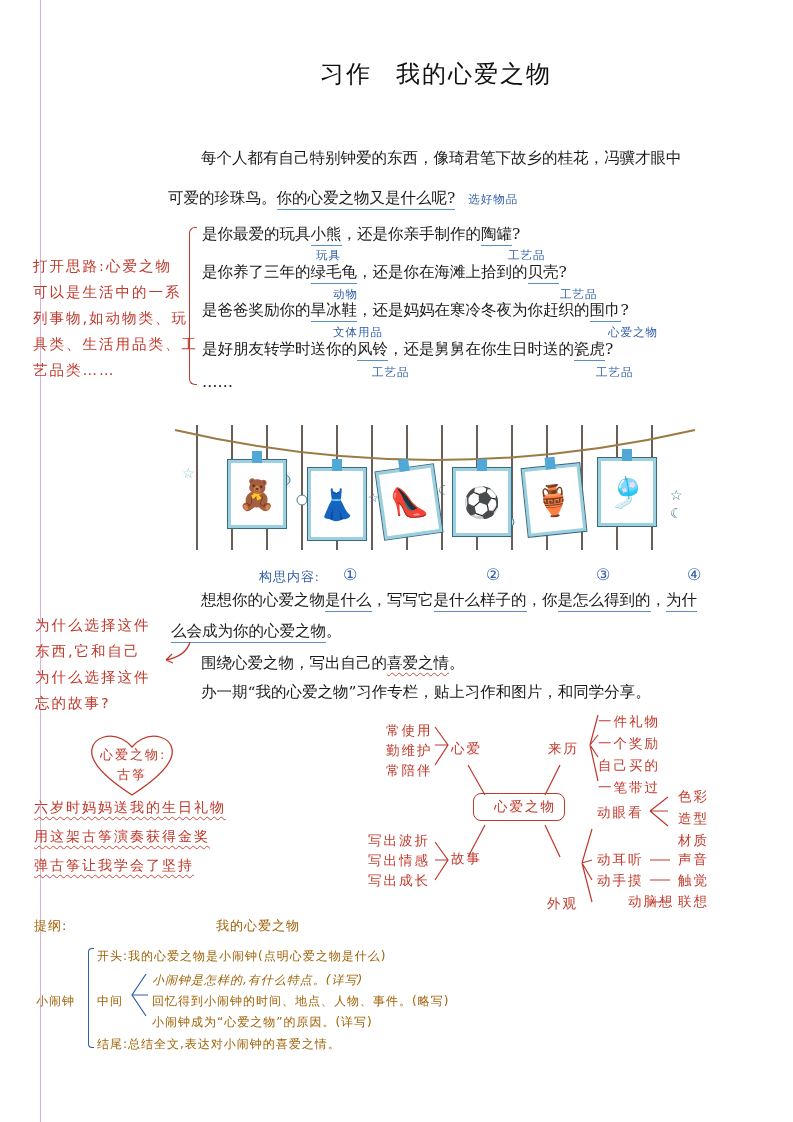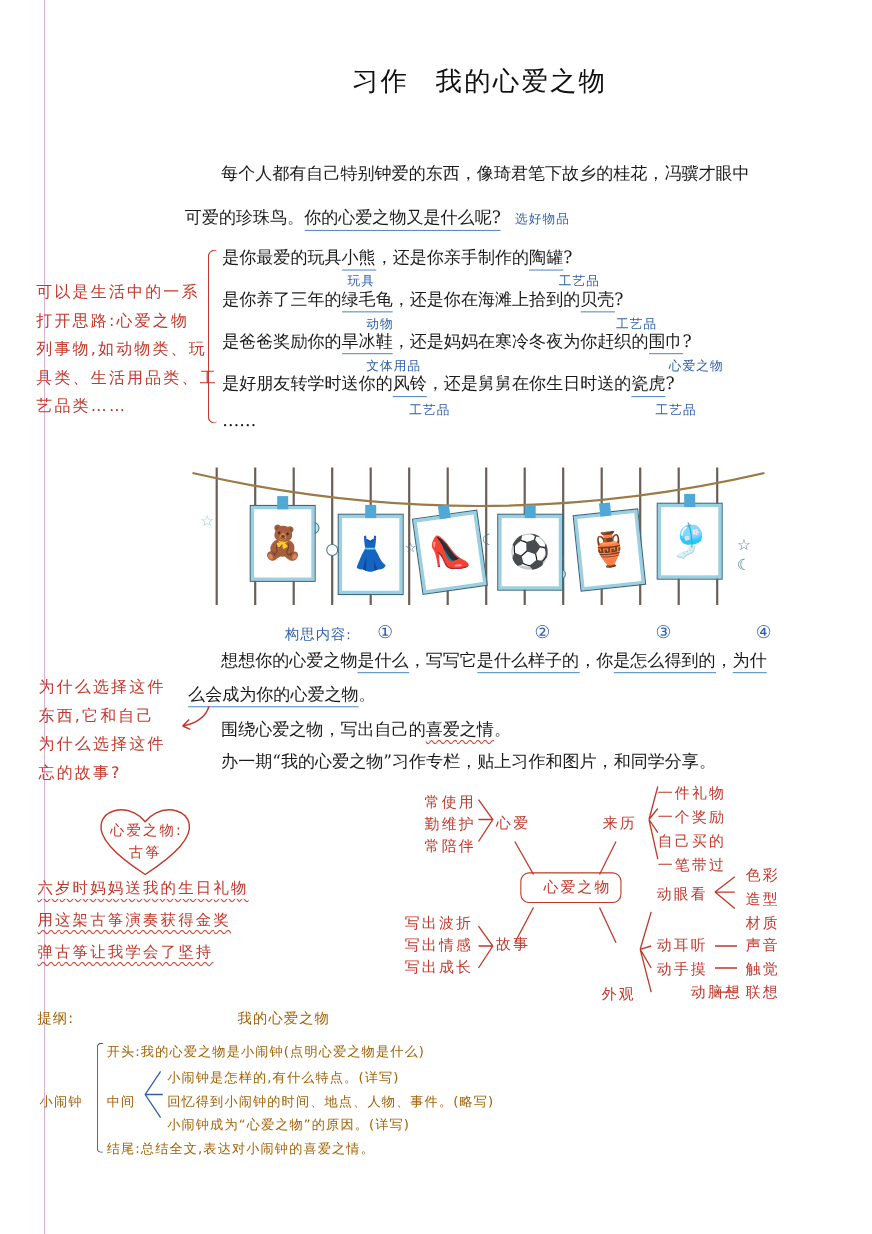--- a/index.html
+++ b/index.html
@@ -43,22 +43,22 @@
   <span>习作</span><span class="gap"></span><span>我的心爱之物</span>
 </div>
 
 <div class="abs body-text" style="left:201px; top:148px;">每个人都有自己特别钟爱的东西，像琦君笔下故乡的桂花，冯骥才眼中</div>
 <div class="abs body-text" style="left:168px; top:188px;">
   <span>可爱的珍珠鸟。</span><span class="ul-blue">你的心爱之物又是什么呢?</span>
   <span class="blue-note" style="margin-left:8px;">选好物品</span>
 </div>
 
 <div class="abs red-note" style="left:33px; top:253px;">
+  <div>打开思路:心爱之物</div>
   <div>可以是生活中的一系</div>
-  <div>打开思路:心爱之物</div>
   <div>列事物,如动物类、玩</div>
   <div>具类、生活用品类、工</div>
   <div>艺品类……</div>
 </div>
 <div class="bracket-red"></div>
 
 <div class="abs body-text" style="left:202px; top:224px;">
   <span>是你最爱的玩具</span><span class="ul-blue">小熊</span><span>，还是你亲手制作的</span><span class="ul-blue">陶罐</span><span>?</span>
 </div>
 <div class="abs blue-note" style="left:316px; top:248px;">玩具</div>
@@ -226,16 +226,16 @@
 
 <div class="abs outline-blue" style="left:34px; top:917px; font-size:13px;">提纲:</div>
 <div class="abs outline-blue" style="left:216px; top:917px; font-size:13px;">我的心爱之物</div>
 <div class="abs outline-blue" style="left:36px; top:993px;">小闹钟</div>
 <div class="abs" style="left:88px; top:948px; width:6px; height:100px; border:1.3px solid #2f5fa8; border-right:none; border-radius:4px 0 0 4px;"></div>
 <div class="abs outline-blue" style="left:97px; top:948px;">开头:我的心爱之物是小闹钟(点明心爱之物是什么)</div>
 <div class="abs outline-blue" style="left:97px; top:993px;">中间</div>
 <svg class="abs" style="left:128px; top:972px;" width="22" height="46">
   <path d="M18 2 L4 23 L18 44 M4 23 L20 23" stroke="#2f5fa8" stroke-width="1.2" fill="none"></path>
 </svg>
-<div class="abs outline-blue" style="left:152px; top:972px;">小闹钟是怎样的,有什么特点。(详写)</div>
+<div class="abs outline-blue" style="left:152px; top:972px;font-style:italic;">小闹钟是怎样的,有什么特点。(详写)</div>
 <div class="abs outline-blue" style="left:152px; top:993px;">回忆得到小闹钟的时间、地点、人物、事件。(略写)</div>
 <div class="abs outline-blue" style="left:152px; top:1014px;">小闹钟成为“心爱之物”的原因。(详写)</div>
 <div class="abs outline-blue" style="left:97px; top:1036px;">结尾:总结全文,表达对小闹钟的喜爱之情。</div>
 
 </body></html>

